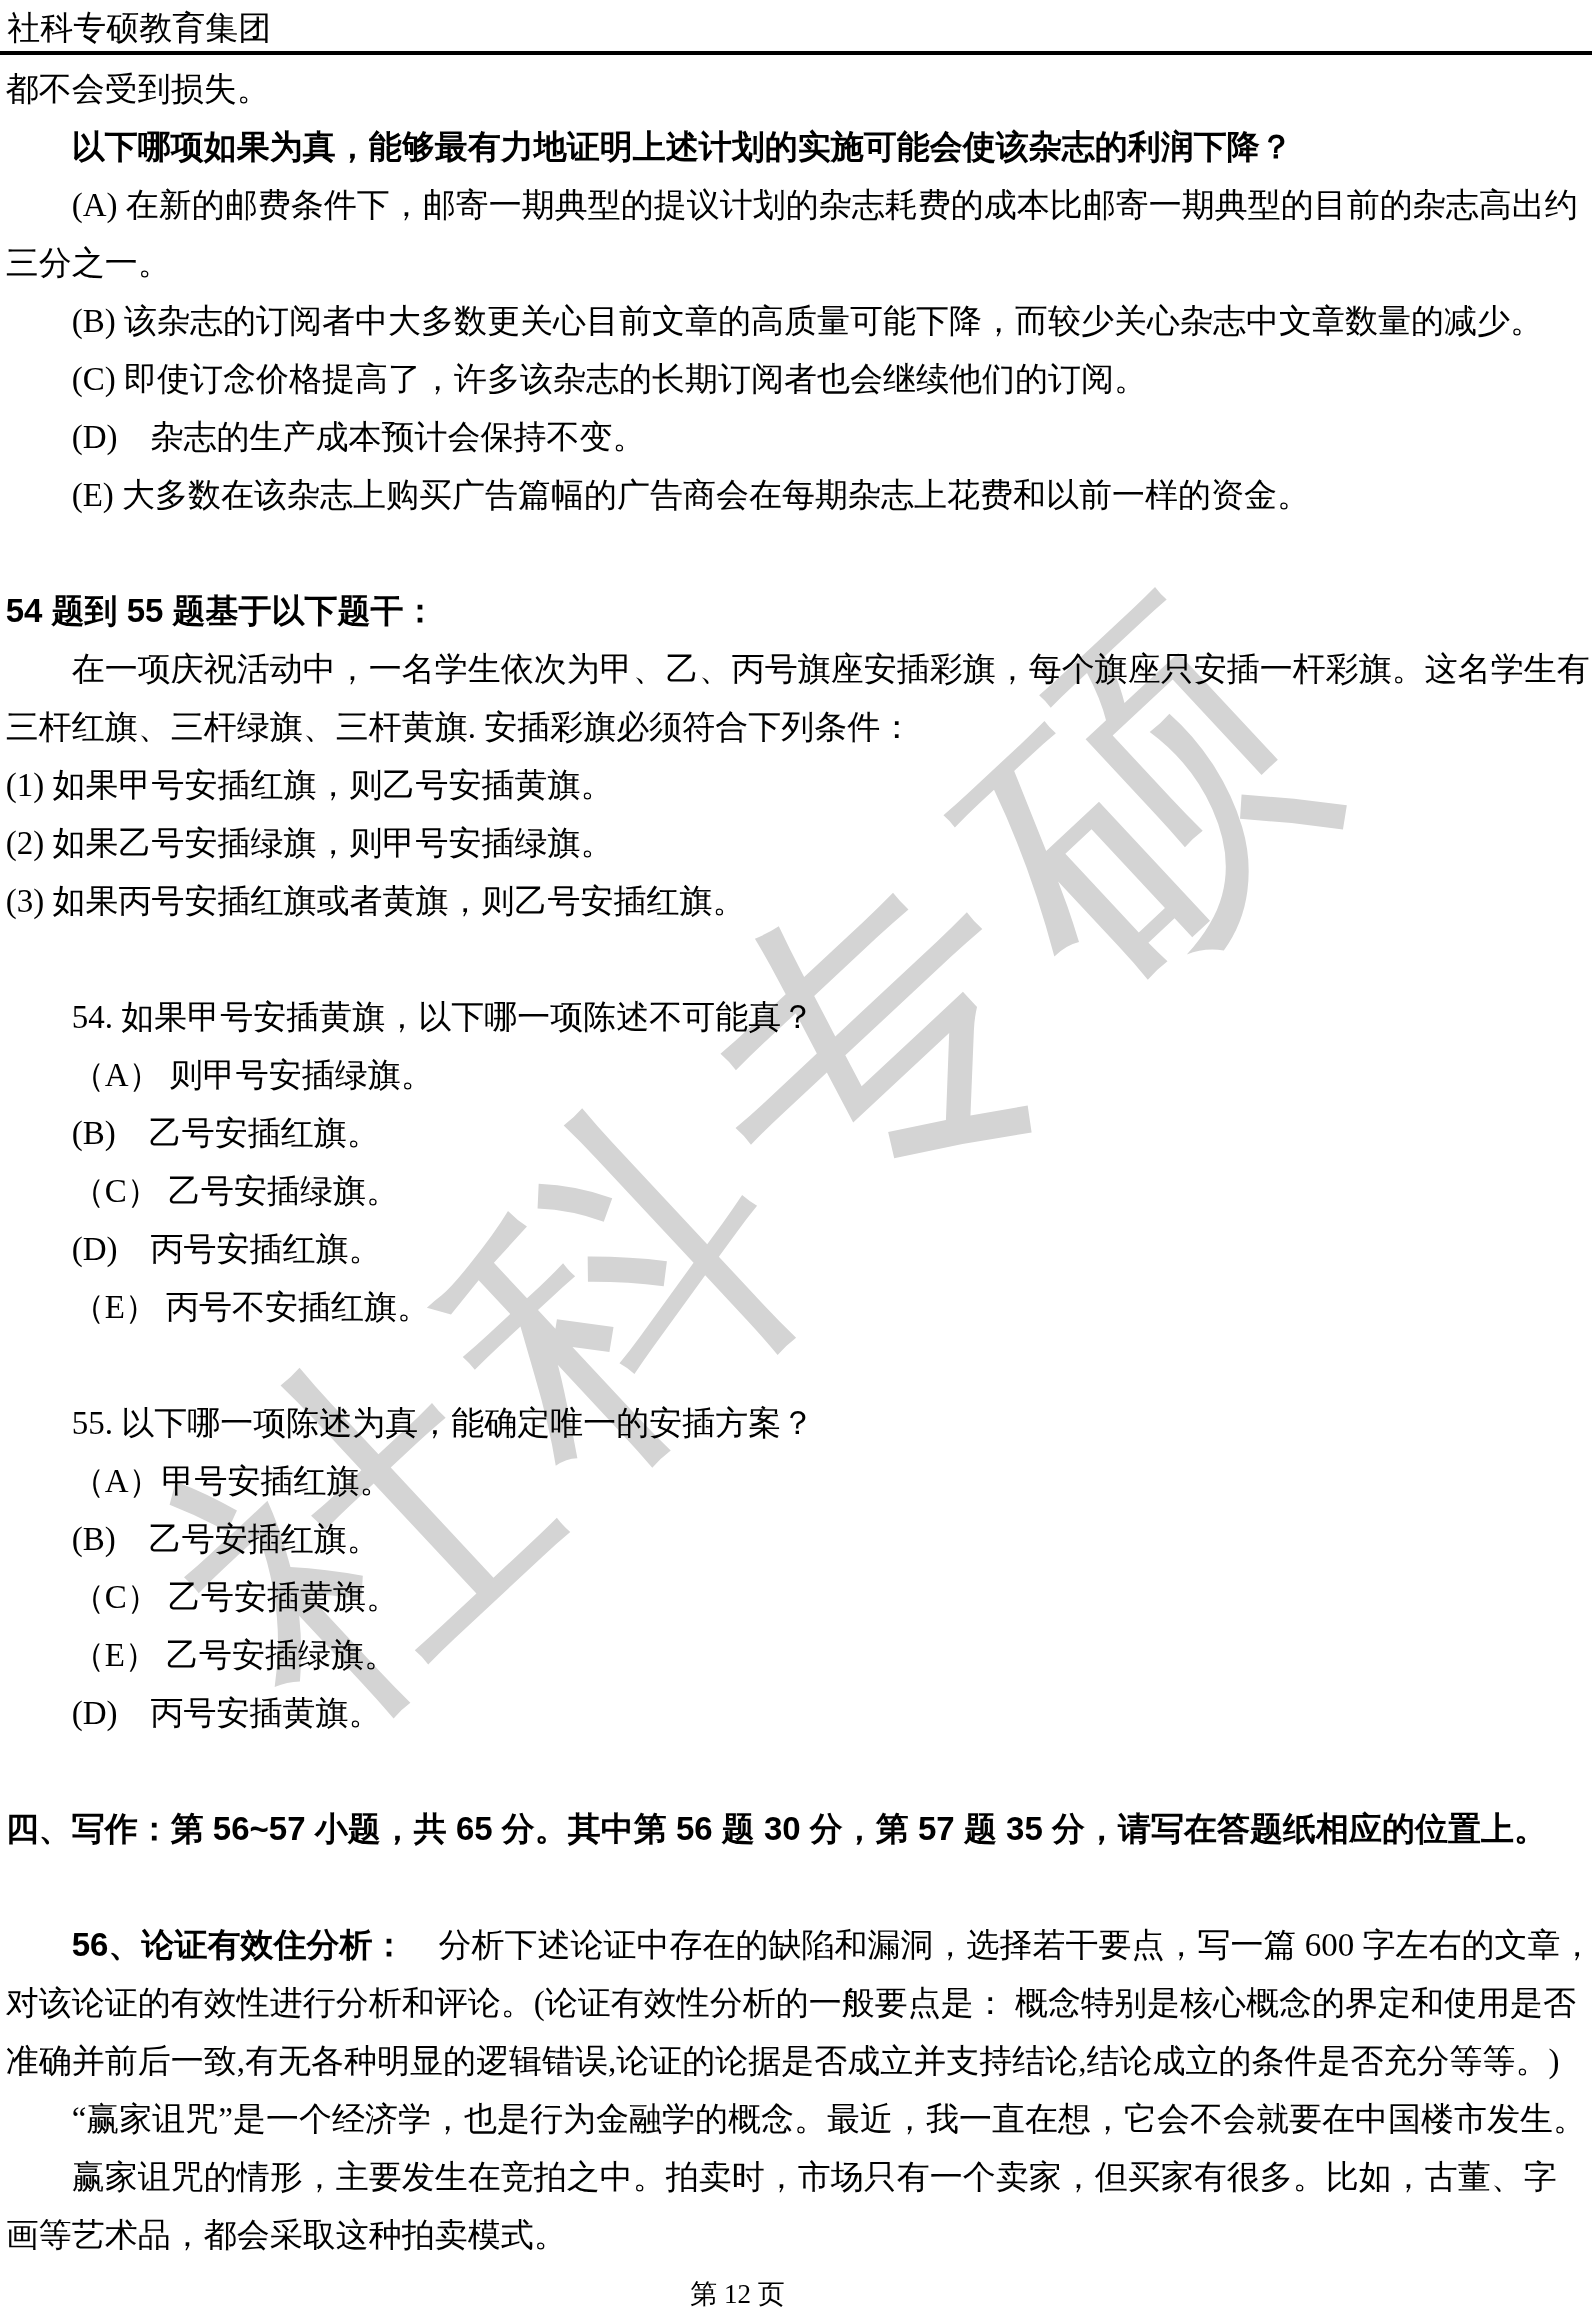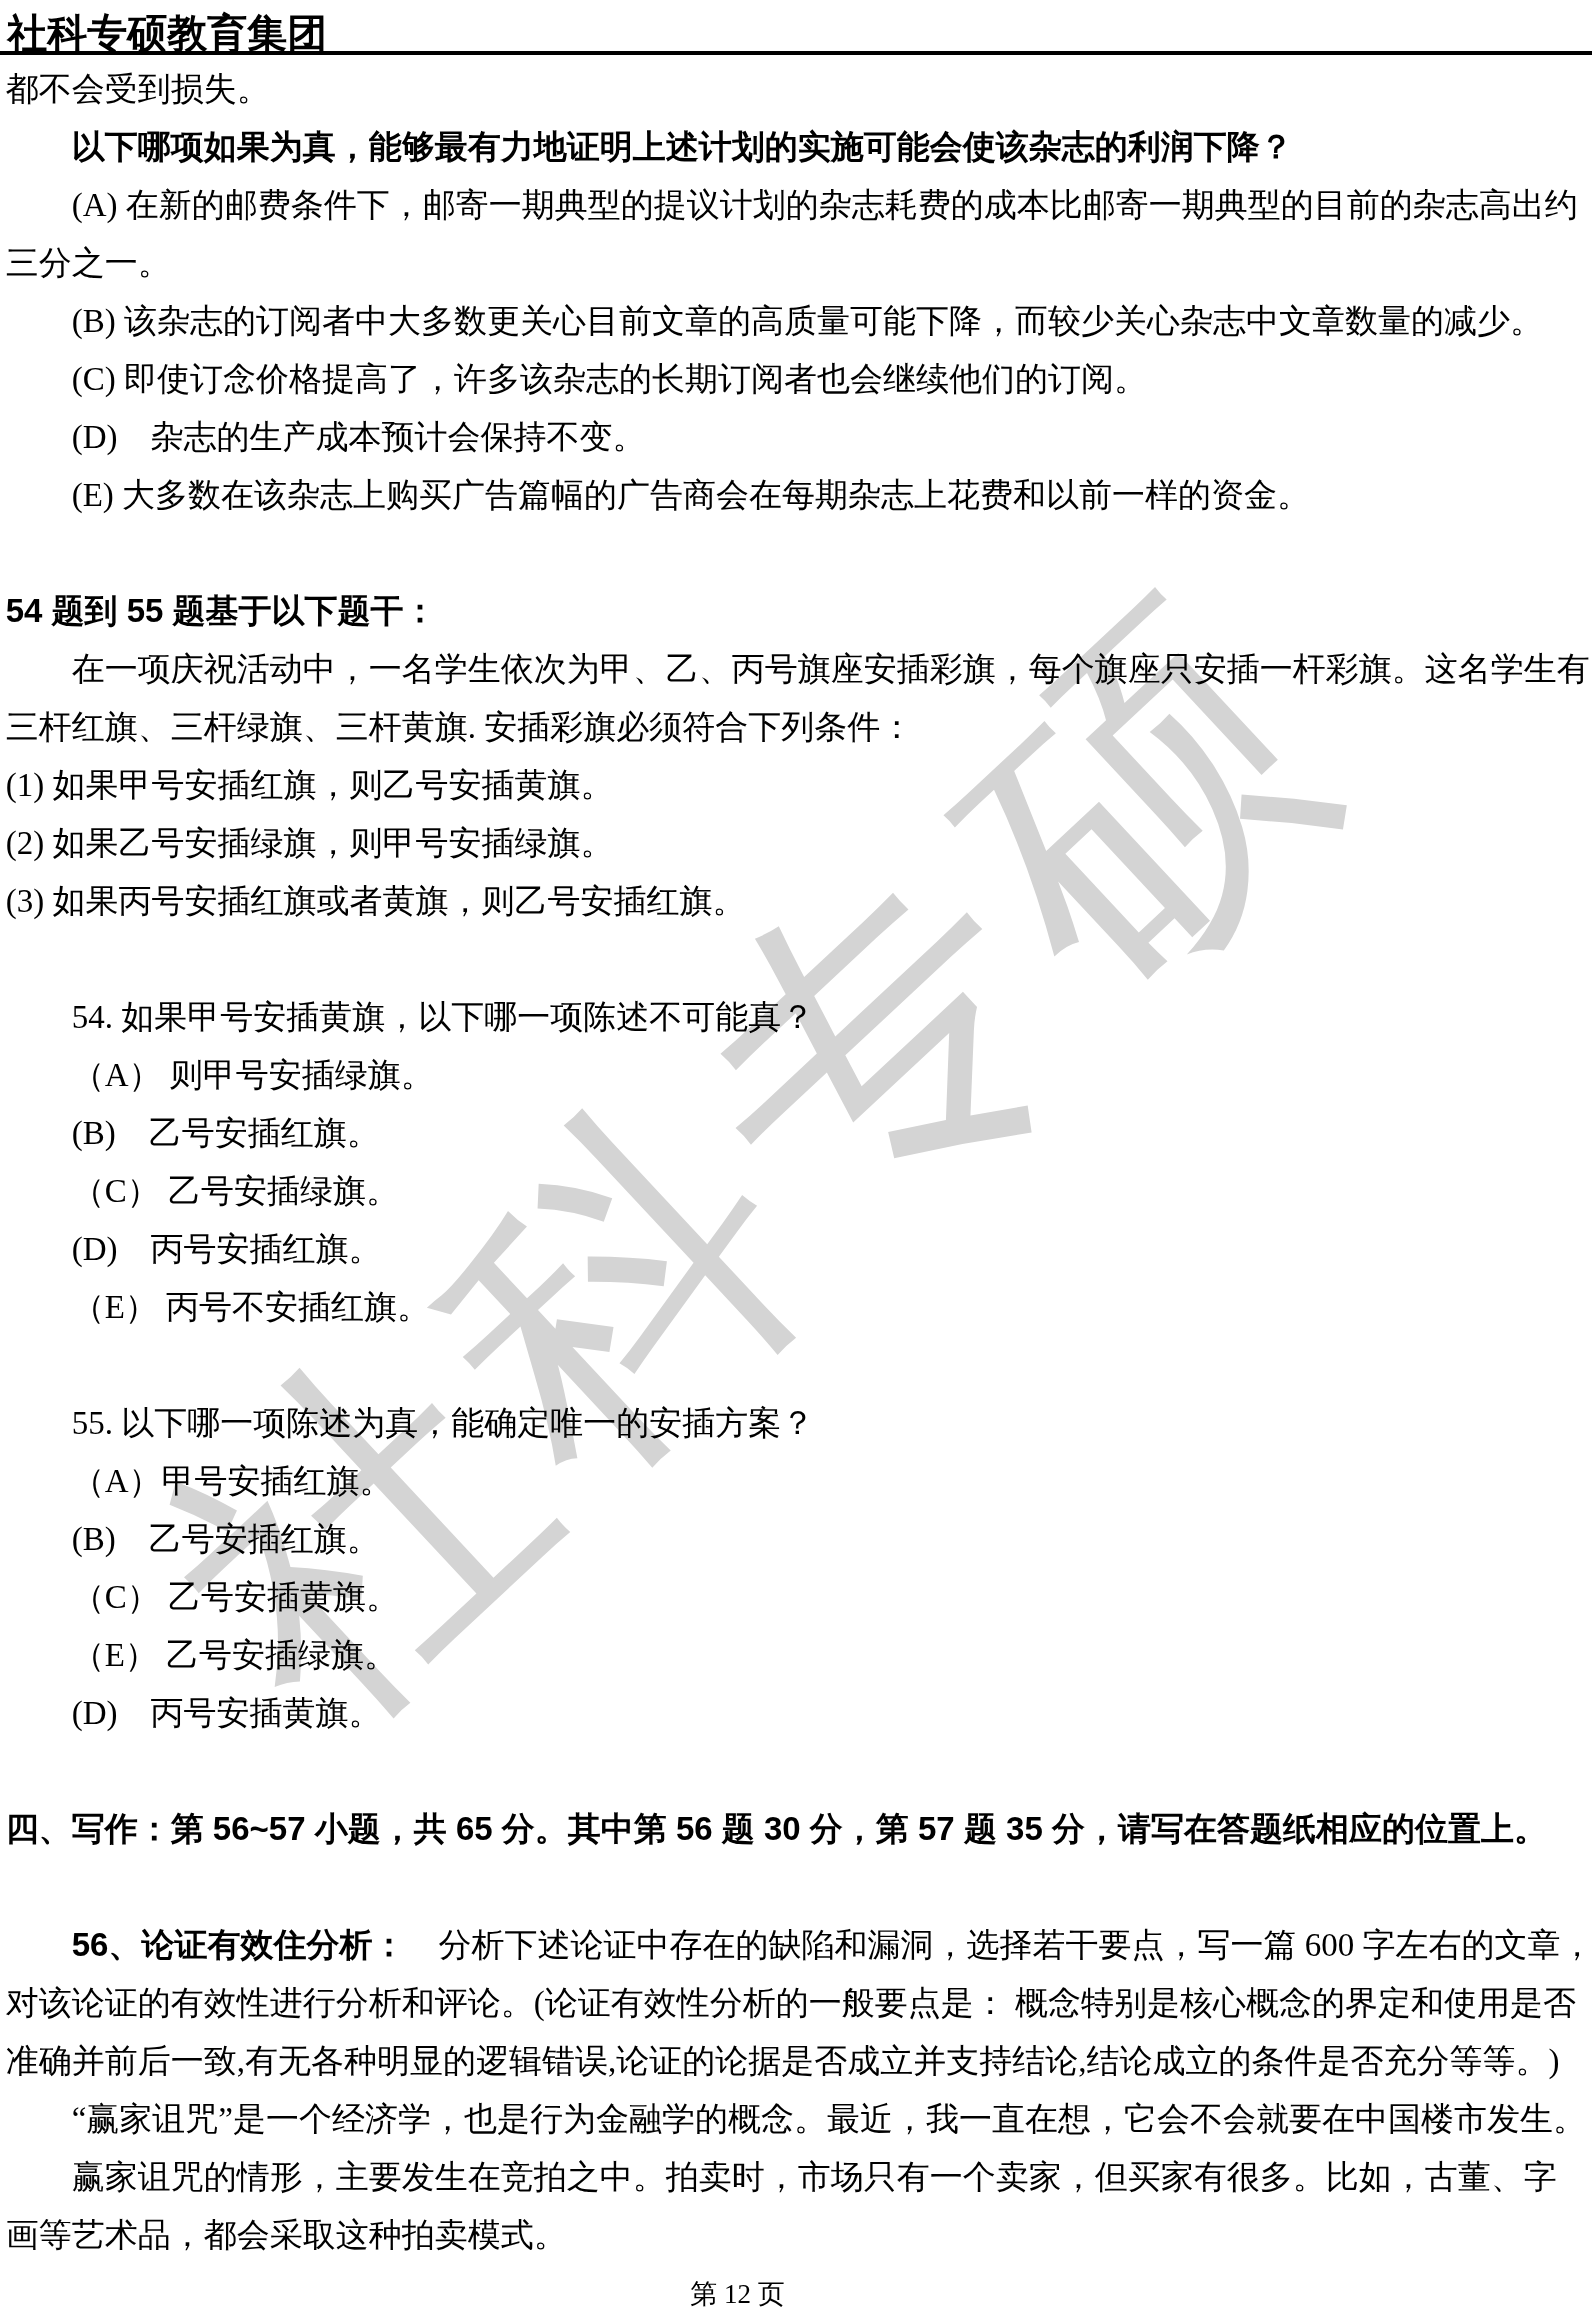--- a/index.html
+++ b/index.html
@@ -6,21 +6,21 @@
   body {
     width: 1593px; height: 2319px;
     background: #ffffff;
     position: relative;
     overflow: hidden;
     color: #000;
     font-family: "Liberation Serif", "DejaVu Serif", serif;
   }
   .header-title {
     position: absolute; top: 5.7px; left: 7.2px;
-    font-size: 40px; font-weight: 700;
+    font-size: 33px; font-weight: 400;
     font-family: "Liberation Sans", "DejaVu Sans", sans-serif;
     z-index: 2; white-space: pre;
   }
   .rule {
     position: absolute; top: 51px; left: 0;
     width: 1593px; height: 3.6px; background: #000;
     z-index: 2;
   }
   .watermark {
     position: absolute; left: 760px; top: 1163px;

